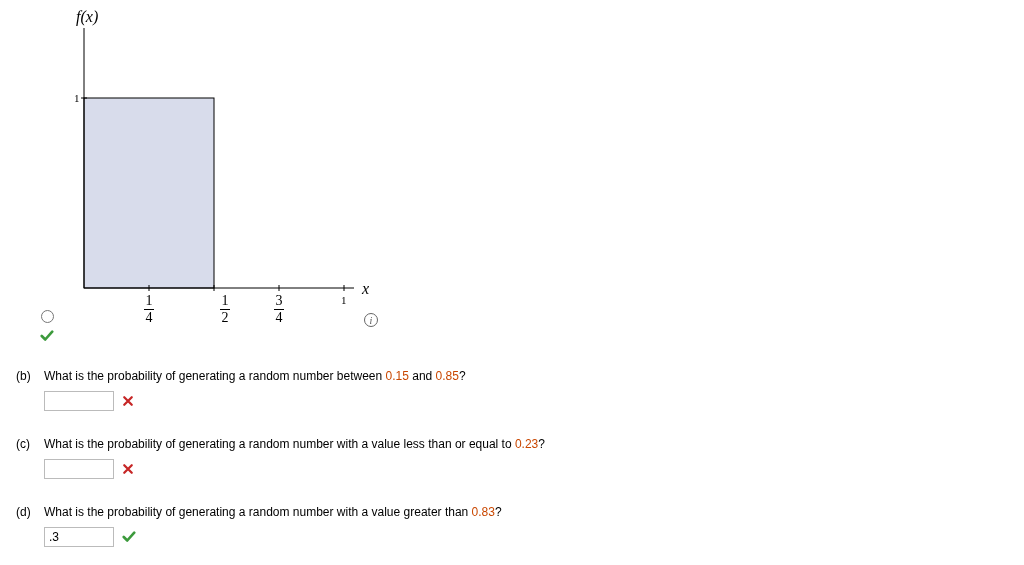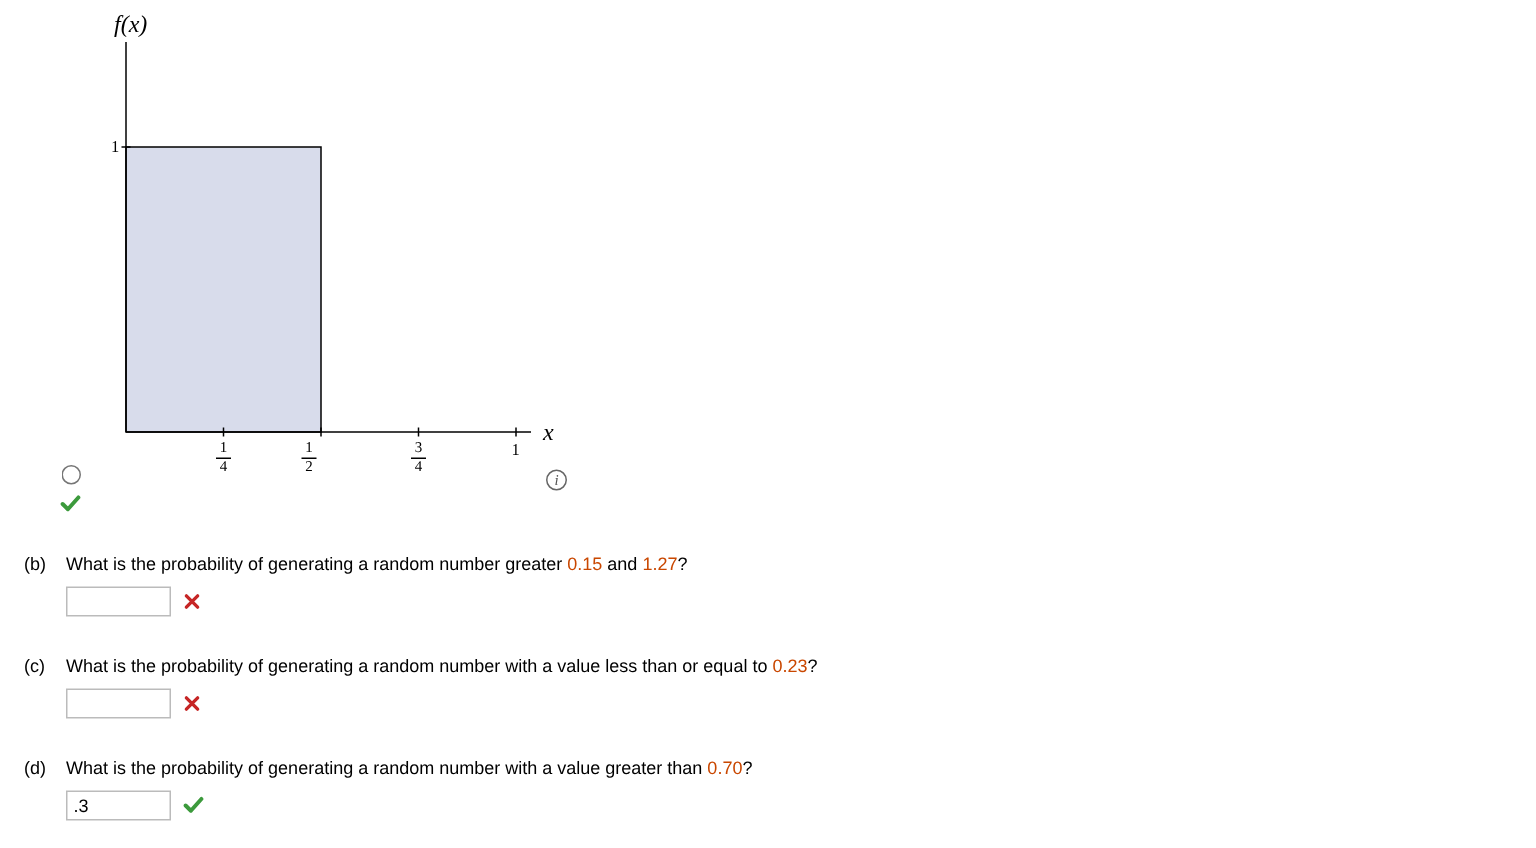--- a/index.html
+++ b/index.html
@@ -93,21 +93,21 @@
       font-family: "Times New Roman", Georgia, serif;
       font-style: italic;
       font-size: 16px;
     }
     .axis-tick {
       font-family: "Times New Roman", Georgia, serif;
       font-size: 11px;
     }
     .frac {
       font-family: "Times New Roman", Georgia, serif;
-      font-size: 10px;
+      font-size: 14px;
       text-align: center;
       line-height: 1;
     }
     .frac .bar {
       display: block;
       border-top: 1px solid #000;
       margin: 1px 0;
     }
     .radio-col {
       display:flex;
@@ -143,21 +143,21 @@
 
     <span class="axis-label-italic" style="position:absolute;left:318px;top:272px;">x</span>
 
     <span class="axis-tick" style="position:absolute;left:30px;top:84px;">1</span>
 
     <div class="frac" style="position:absolute;left:100px;top:286px;width:10px;">
       <span>1</span>
       <span class="bar"></span>
       <span>4</span>
     </div>
-    <div class="frac" style="position:absolute;left:157px;top:286px;width:10px;">
+    <div class="frac" style="position:absolute;left:176px;top:286px;width:10px;">
       <span>1</span>
       <span class="bar"></span>
       <span>2</span>
     </div>
     <div class="frac" style="position:absolute;left:230px;top:286px;width:10px;font-family:Liberation Serif, serif;">
       <span>3</span>
       <span class="bar"></span>
       <span>4</span>
     </div>
     <span class="axis-tick" style="position:absolute;left:297px;top:286px;">1</span>
@@ -173,21 +173,21 @@
             <path d="M2 8 L6 12 L14 3" fill="none" stroke="#3c9a3c" stroke-width="3" stroke-linecap="round" stroke-linejoin="round"></path>
           </svg>
       </span>
     </div>
   </div>
 
   <div class="question">
     <span class="q-label">(b)</span>
     <div class="q-body">
       <span>
-        <span>What is the probability of generating a random number greater </span><span class="hl">0.15</span><span> and </span><span class="hl">1.27</span><span>?</span>
+        <span>What is the probability of generating a random number between </span><span class="hl">0.15</span><span> and </span><span class="hl">0.85</span><span>?</span>
       </span>
       <div class="answer-row">
         <input class="answer-input" type="text" value="" style="">
         <span class="cross-icon">
           <svg viewBox="0 0 16 16">
               <path d="M3 3 L13 13 M13 3 L3 13" stroke="#c62626" stroke-width="3" stroke-linecap="round"></path>
             </svg>
         </span>
       </div>
     </div>
@@ -207,21 +207,21 @@
             </svg>
         </span>
       </div>
     </div>
   </div>
 
   <div class="question">
     <span class="q-label">(d)</span>
     <div class="q-body">
       <span>
-        <span>What is the probability of generating a random number with a value greater than </span><span class="hl">0.70</span><span>?</span>
+        <span>What is the probability of generating a random number with a value greater than </span><span class="hl">0.83</span><span>?</span>
       </span>
       <div class="answer-row">
         <input class="answer-input" type="text" value=".3" style="">
         <span class="check-icon">
           <svg viewBox="0 0 16 16">
               <path d="M2 8 L6 12 L14 3" fill="none" stroke="#3c9a3c" stroke-width="3" stroke-linecap="round" stroke-linejoin="round"></path>
             </svg>
         </span>
       </div>
     </div>

